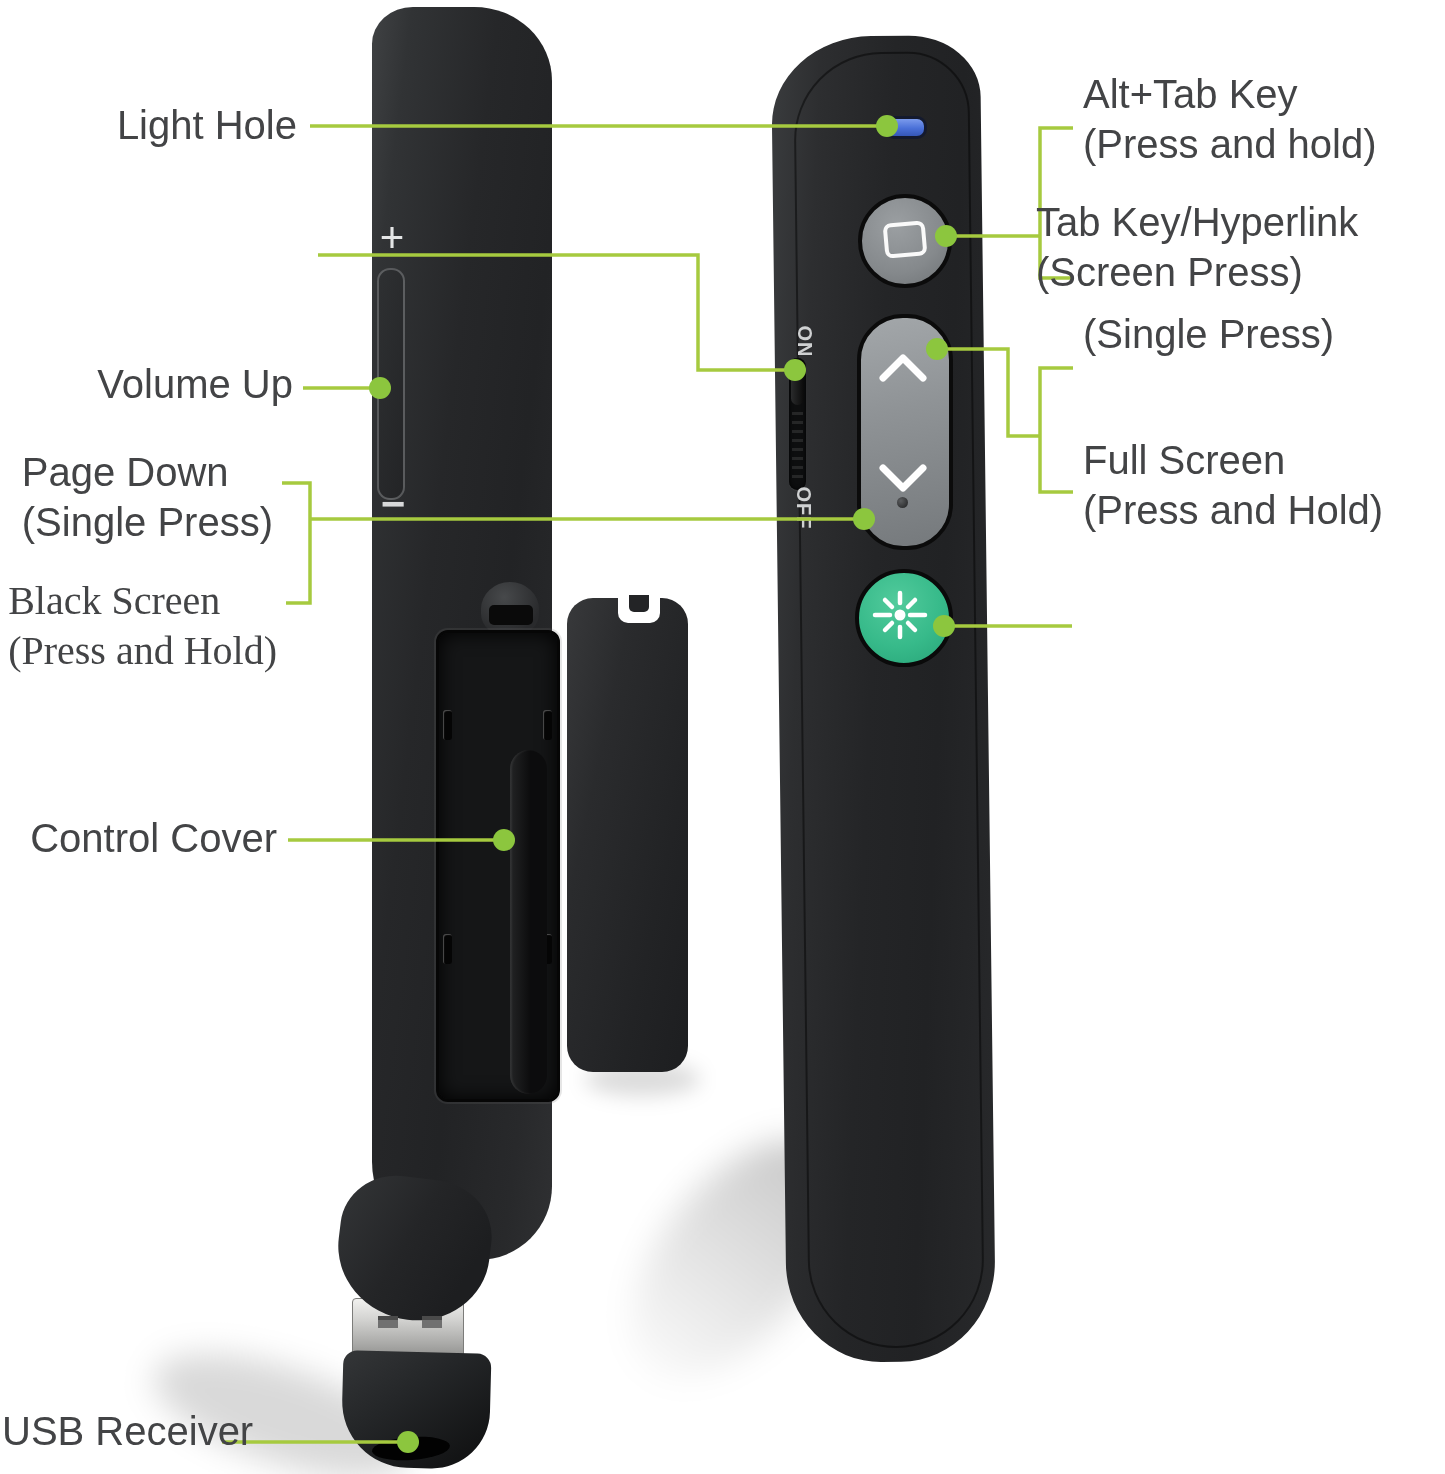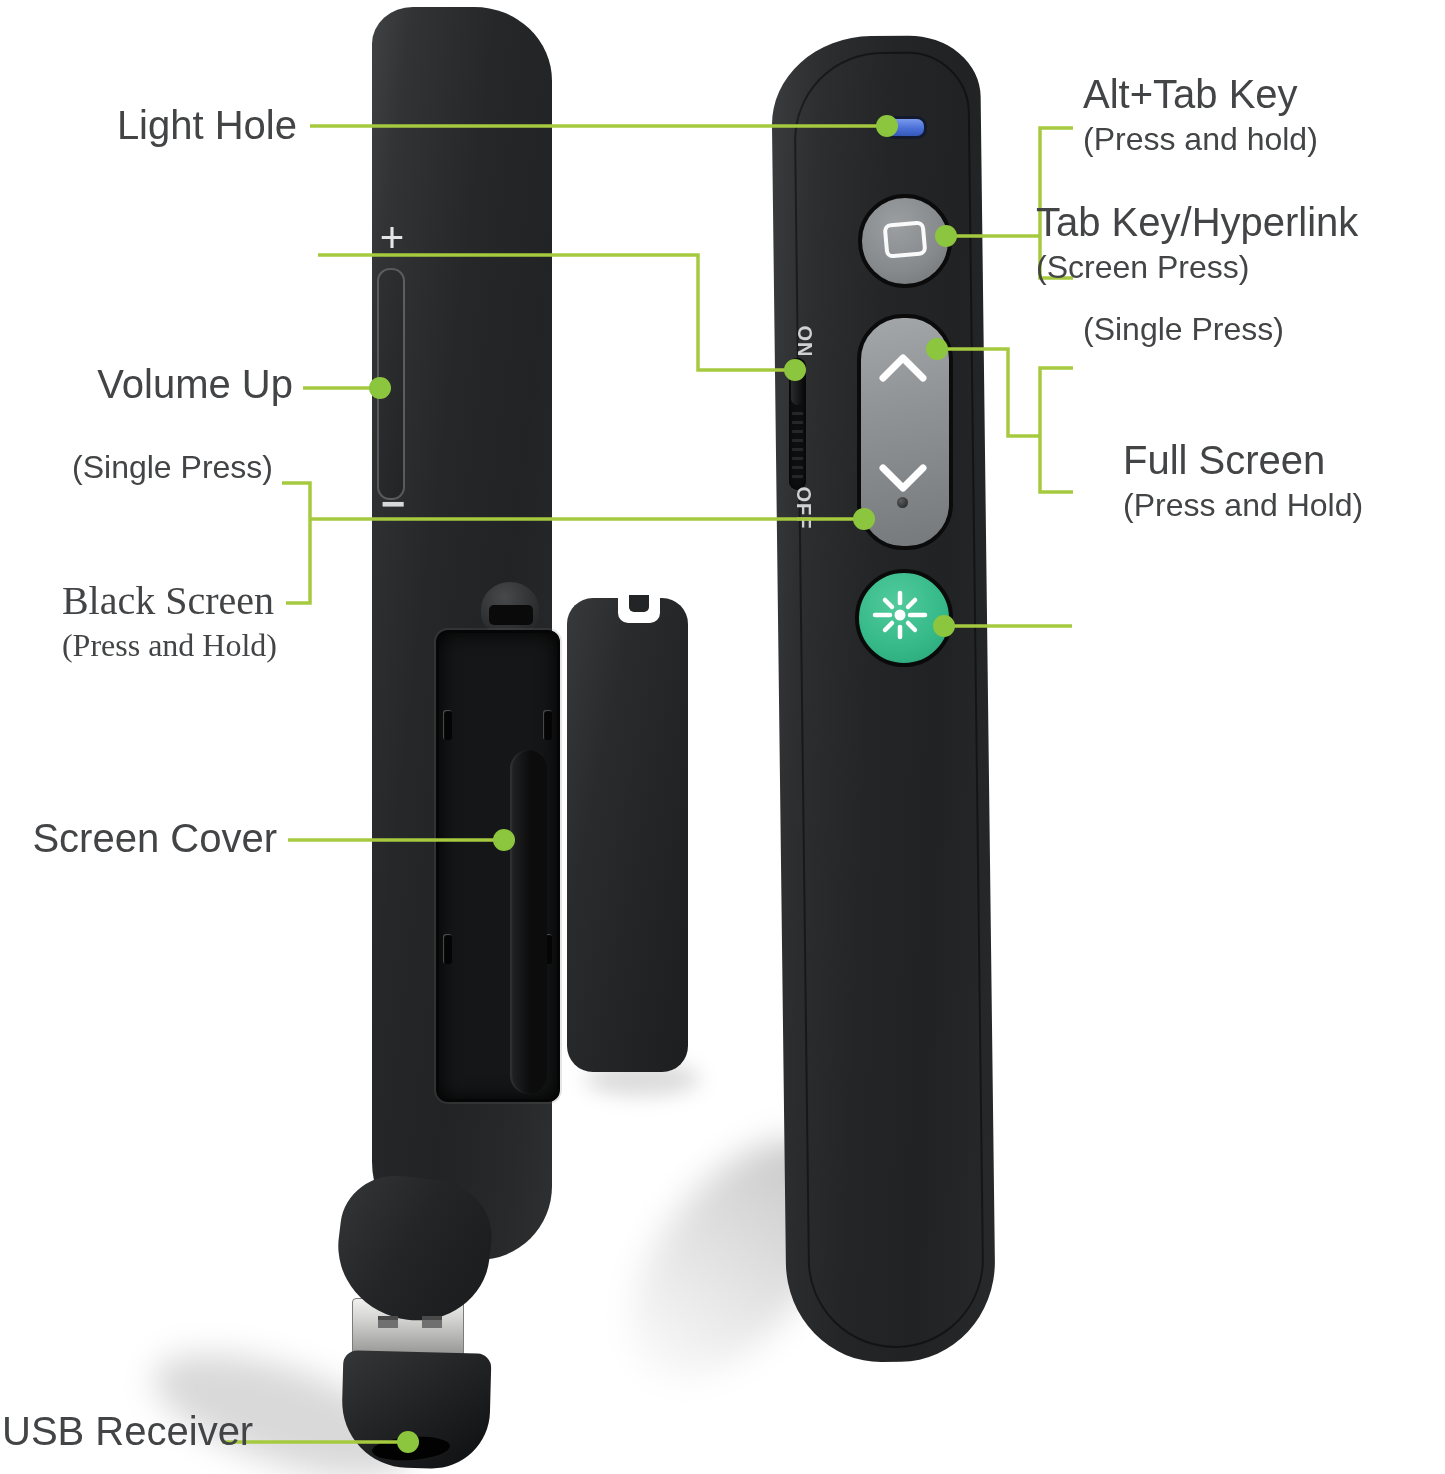--- a/index.html
+++ b/index.html
@@ -3,33 +3,33 @@
 <meta charset="utf-8">
 <style>
   html,body { margin:0; padding:0; background:#fff; }
   #canvas {
     position:relative; width:1445px; height:1474px; background:#ffffff;
     overflow:hidden; font-family:"Liberation Sans","DejaVu Sans",sans-serif;
   }
 
   
   .lbl { position:absolute; color:#434446; font-size:40px; line-height:1.24; white-space:nowrap; z-index:6; }
-  .lbl .sub { font-size:32px; }
+  .lbl .sub { font-size:40px; }
   .left-col { text-align:left; }
   #lbl-light-hole  { top:101px;  right:1148px; }
   #lbl-switch      { top:229px;  right:1145px; }
   #lbl-volume      { top:360px;  right:1152px; }
   #lbl-page-down   { top:448px;  right:1172px; }
   #lbl-black-screen{ top:576px;  right:1168px;font-family:Liberation Serif, serif; }
   #lbl-battery     { top:814px;  right:1168px; }
   #lbl-usb         { top:1407px; left:2px; }
   #lbl-alt-tab     { top:70px;   left:1083px; }
   #lbl-tab-key     { top:198px;  left:1036px; }
   #lbl-page-up     { top:310px;  left:1083px; }
-  #lbl-full-screen { top:436px;  left:1083px;margin-left:40px; }
+  #lbl-full-screen { top:436px;  left:1083px; }
   #lbl-laser       { top:602px;  left:1080px; }
 
   
   .shadow { position:absolute; z-index:0; border-radius:50%; }
   #shadow-right { left:660px; top:1120px; width:150px; height:280px;
       background:linear-gradient(180deg, rgba(0,0,0,0.22), rgba(0,0,0,0.02));
       transform:rotate(38deg); filter:blur(16px); }
   #shadow-usb { left:148px; top:1368px; width:270px; height:95px;
       background:rgba(0,0,0,0.15); transform:rotate(18deg); filter:blur(16px); }
   #shadow-cover { left:585px; top:1062px; width:115px; height:34px;
@@ -218,27 +218,28 @@
       <circle cx="408" cy="1442" r="11"></circle>
       <circle cx="946" cy="236" r="11"></circle>
       <circle cx="937" cy="349" r="11"></circle>
       <circle cx="944" cy="626" r="11"></circle>
     </g>
   </svg>
 
   <div class="lbl left-col" id="lbl-light-hole">Light Hole</div>
   <div class="lbl left-col" id="lbl-volume">Volume Up</div>
   <div class="lbl left-col" id="lbl-page-down">
+    <div>Page Down</div>
     <div class="sub">(Single Press)</div>
   </div>
   <div class="lbl left-col" id="lbl-black-screen">
     <div>Black Screen</div>
     <div class="sub">(Press and Hold)</div>
   </div>
-  <div class="lbl left-col" id="lbl-battery">Screen Cover</div>
+  <div class="lbl left-col" id="lbl-battery">Control Cover</div>
   <div class="lbl" id="lbl-usb">USB Receiver</div>
 
   <div class="lbl" id="lbl-alt-tab">
     <div>Alt+Tab Key</div>
     <div class="sub">(Press and hold)</div>
   </div>
   <div class="lbl" id="lbl-tab-key">
     <div>Tab Key/Hyperlink</div>
     <div class="sub">(Screen Press)</div>
   </div>

